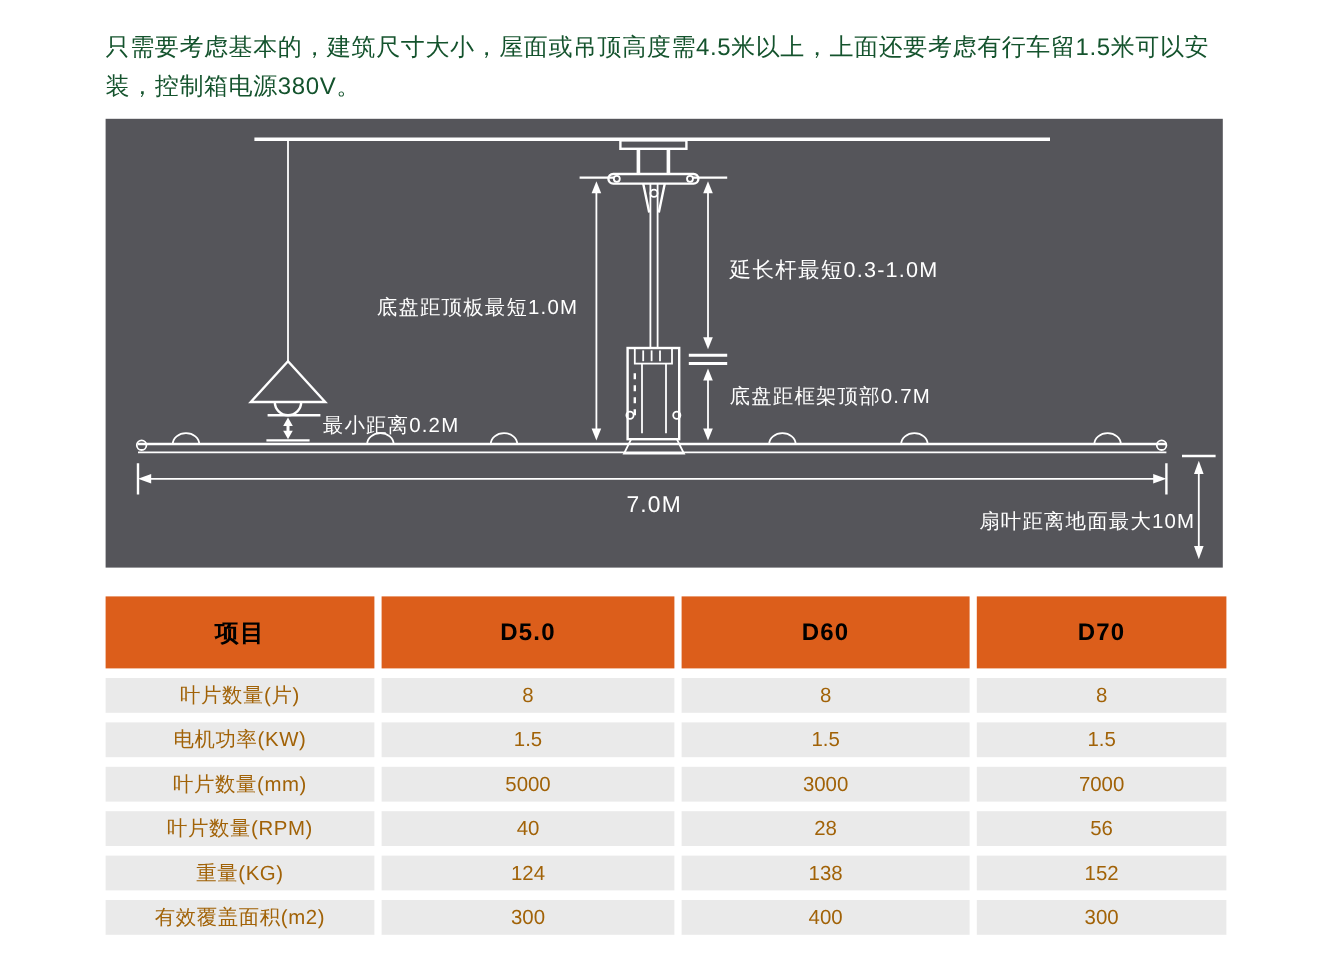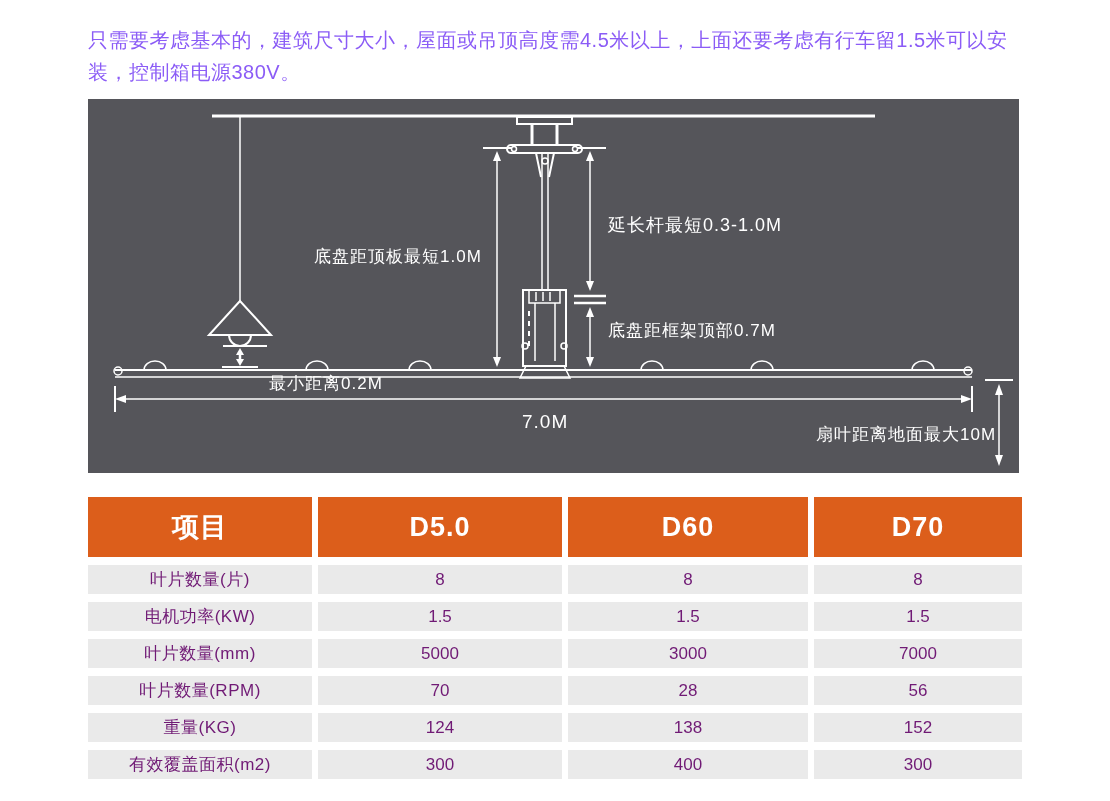--- a/index.html
+++ b/index.html
@@ -9,66 +9,66 @@
     font-family: "Liberation Sans", sans-serif;
     overflow: hidden;
     position: relative;
   }
   .intro {
     position: absolute;
     left: 88px; top: 24px;
     width: 930px;
     font-size: 20px;
     line-height: 32px;
-    color: #8b5cf6;
+    color: #14532d;
     letter-spacing: 0.5px;
   }
   
   .diagram-panel {
     position: absolute;
     left: 88px; top: 99px;
     width: 931px; height: 374px;
     background: #55555a;
   }
   .diagram-panel svg { position: absolute; left: 0; top: 0; }
   .dlabel {
     position: absolute;
     color: #ffffff;
     white-space: nowrap;
     letter-spacing: 1px;
   }
   .lbl-ceiling   { left: 226px; top: 146px; font-size: 17px; }
   .lbl-rod       { left: 520px; top: 114px; font-size: 18px; }
   .lbl-frame     { left: 520px; top: 220px; font-size: 17px; }
-  .lbl-mindist   { left: 181px; top: 244px; font-size: 17px; margin-top: 29px; }
+  .lbl-mindist   { left: 181px; top: 244px; font-size: 17px; }
   .lbl-diameter  { left: 434px; top: 312px; font-size: 19px; }
   .lbl-ground    { left: 728px; top: 324px; font-size: 17px; }
   
   .spec-table {
     position: absolute;
     left: 88px; top: 497px;
     display: grid;
     grid-template-columns: 224px 244px 240px 208px;
     grid-template-rows: 60px repeat(6, 29px);
     column-gap: 6px;
     row-gap: 8px;
   }
   .cell {
     display: flex; align-items: center; justify-content: center;
   }
   .th {
     background: #dc5e1b;
-    color: #ffffff;
+    color: #000000;
     font-weight: bold;
-    font-size: 27px;
+    font-size: 20px;
     letter-spacing: 1px;
   }
   .td {
     background: #eaeaea;
-    color: #701a75;
+    color: #a16207;
     font-size: 17px;
   }
   .td.rowlabel { font-weight: 500; letter-spacing: 0.5px; }
 </style>
 </head>
 <body>
 
 <div class="intro">只需要考虑基本的，建筑尺寸大小，屋面或吊顶高度需4.5米以上，上面还要考虑有行车留1.5米可以安装，控制箱电源380V。</div>
 
 <div class="diagram-panel">
@@ -190,21 +190,21 @@
   <div class="cell td">1.5</div>
   <div class="cell td">1.5</div>
   <div class="cell td">1.5</div>
 
   <div class="cell td rowlabel">叶片数量(mm)</div>
   <div class="cell td">5000</div>
   <div class="cell td">3000</div>
   <div class="cell td">7000</div>
 
   <div class="cell td rowlabel">叶片数量(RPM)</div>
-  <div class="cell td">70</div>
+  <div class="cell td">40</div>
   <div class="cell td">28</div>
   <div class="cell td">56</div>
 
   <div class="cell td rowlabel">重量(KG)</div>
   <div class="cell td">124</div>
   <div class="cell td">138</div>
   <div class="cell td">152</div>
 
   <div class="cell td rowlabel">有效覆盖面积(m2)</div>
   <div class="cell td">300</div>

